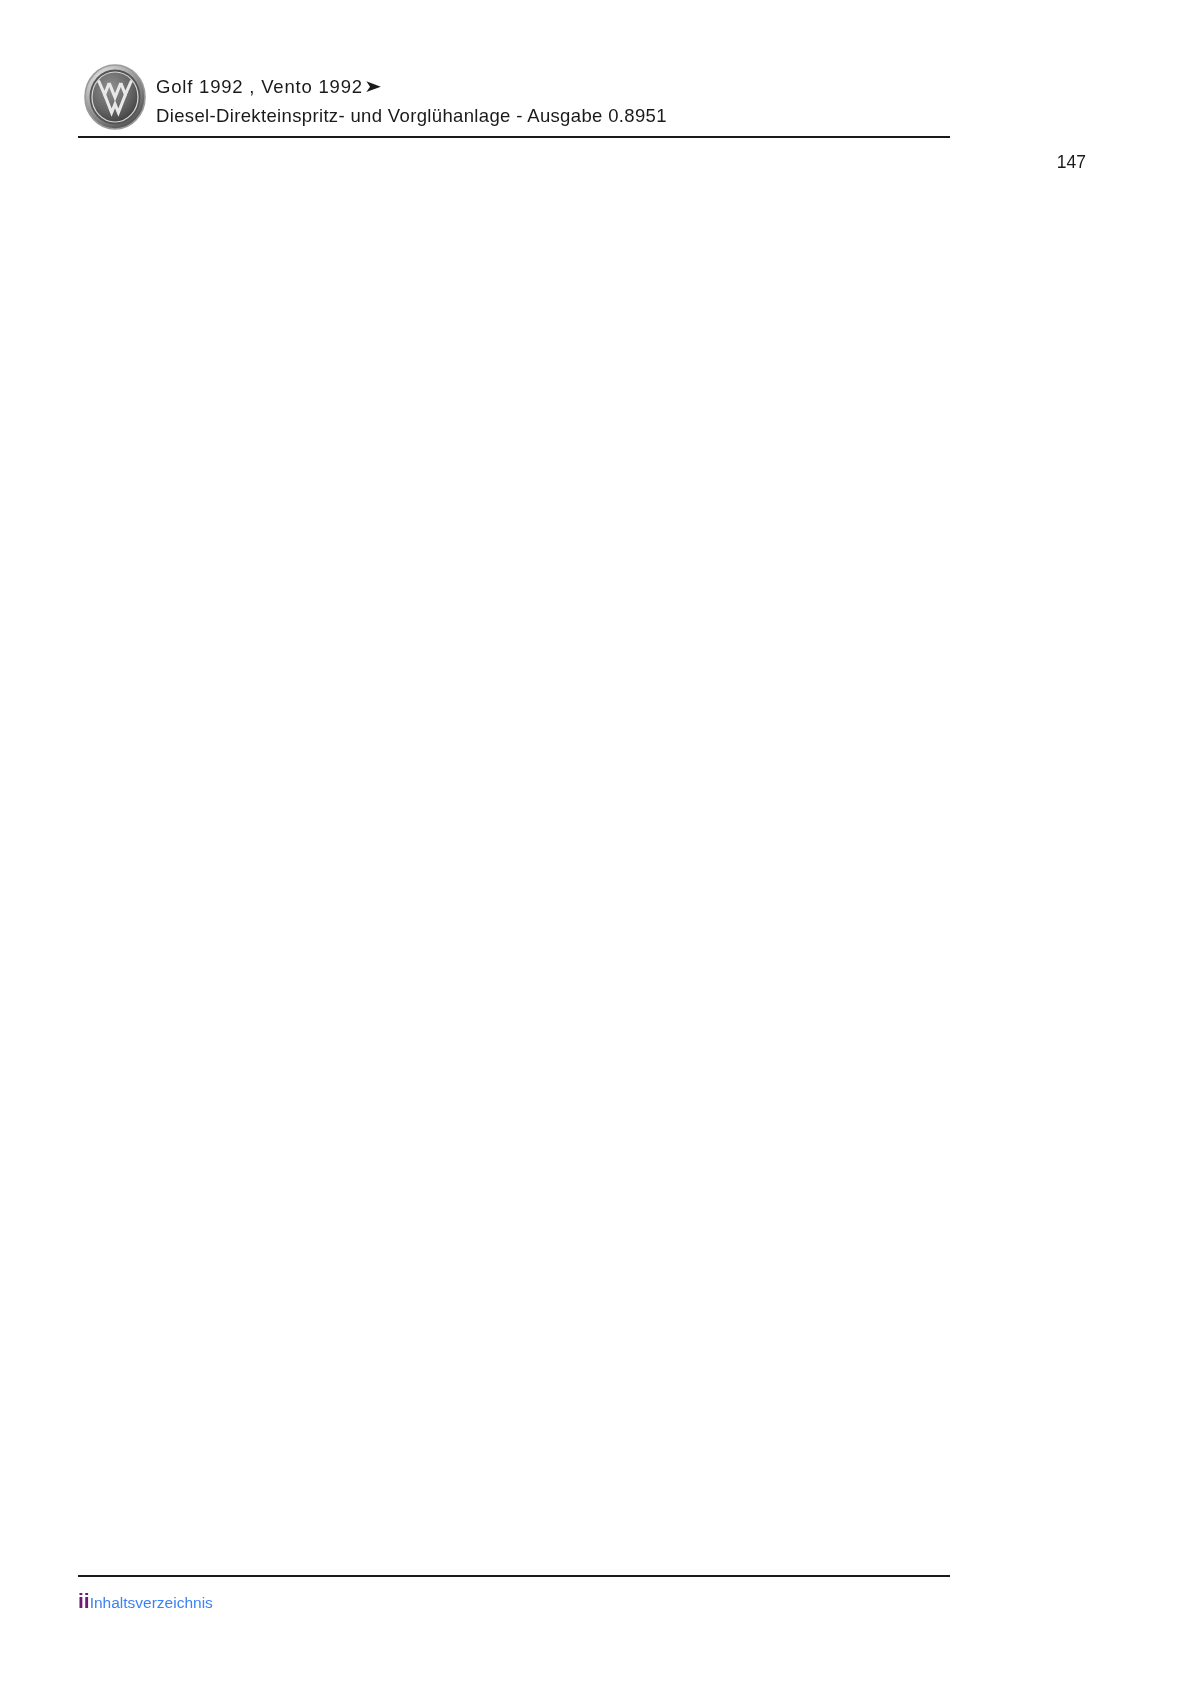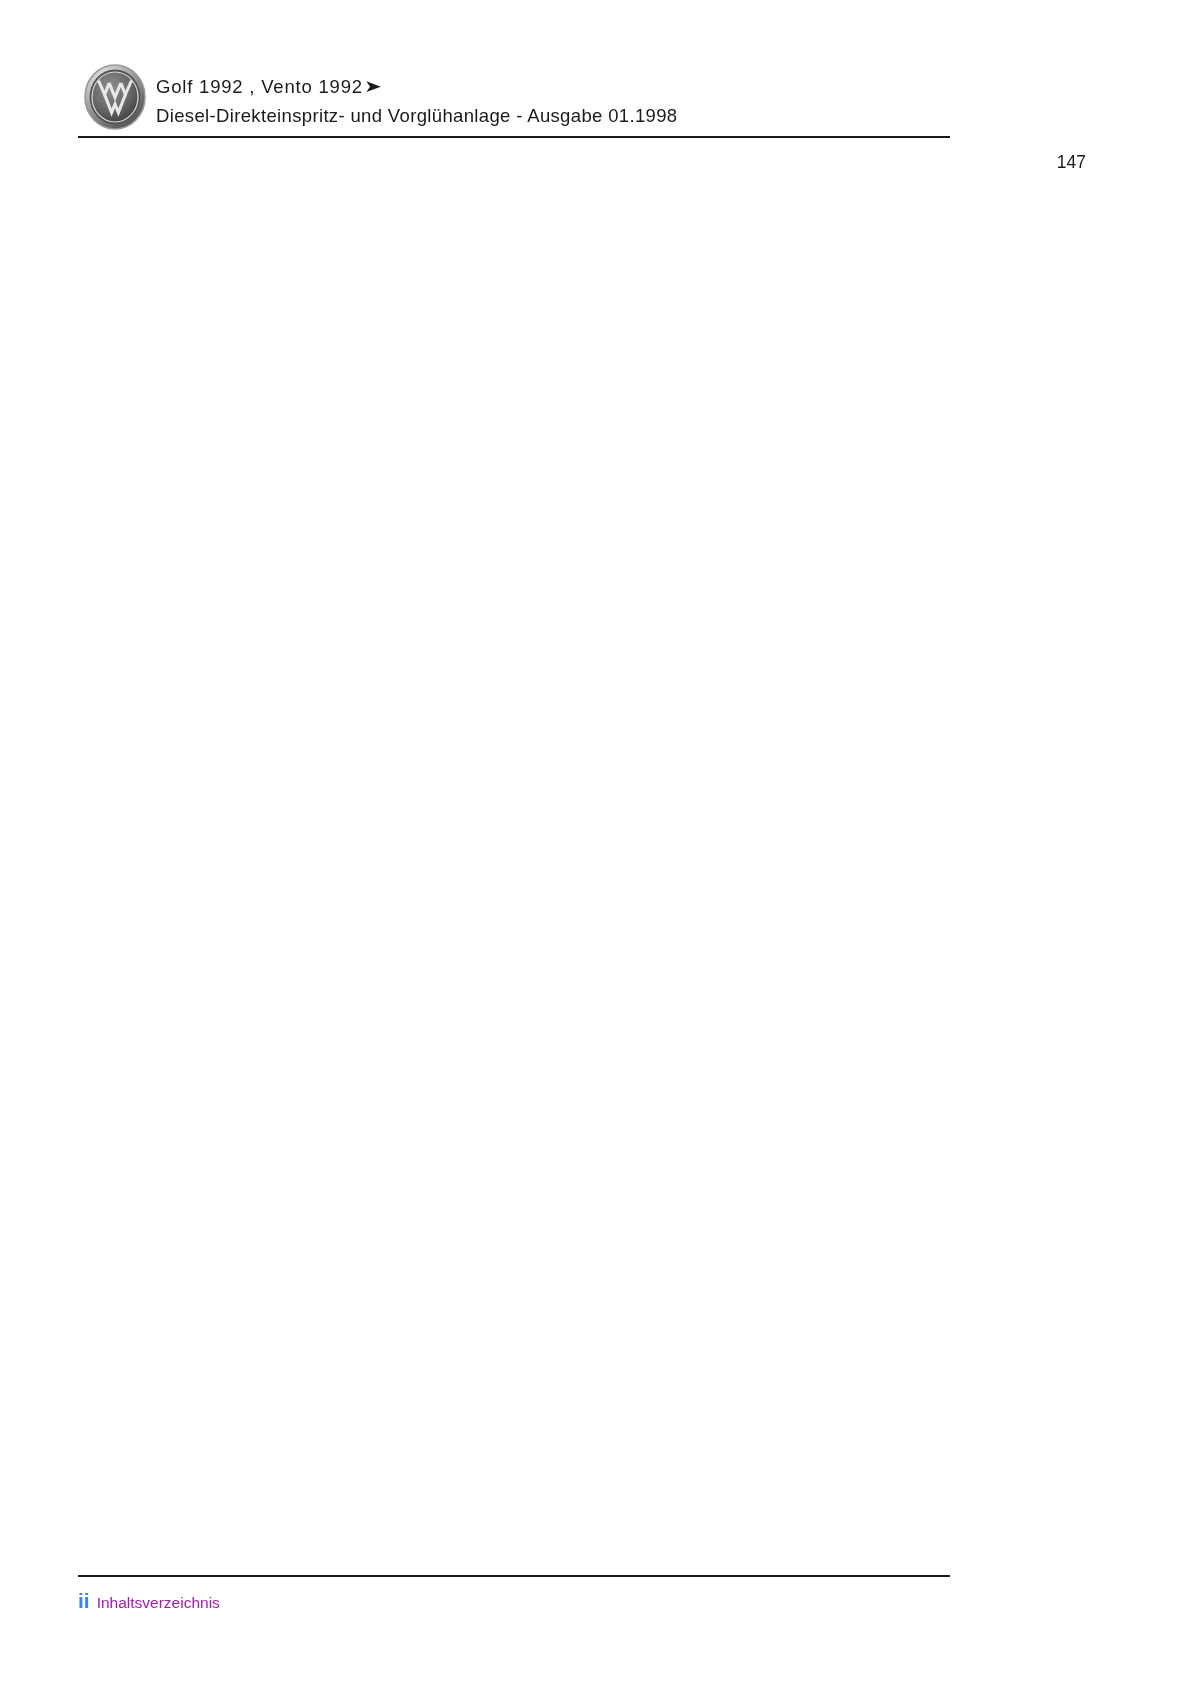--- a/index.html
+++ b/index.html
@@ -155,26 +155,25 @@
     position: absolute;
     left: 78px;
     top: 1589px;
     display: flex;
     align-items: baseline;
   }
   .footer-pageno {
     font-size: 21px;
     font-weight: bold;
     letter-spacing: 0px;
-    color: #3b82f6;
+    color: #701a75;
   }
   .footer-label {
     font-size: 15.5px;
-    margin-left: 7px;
-    color: #a21caf;
+    color: #3b82f6;
   }
 </style>
 </head>
 <body>
 
 <div class="page">
 
   <div class="header">
 
     <div class="vw-logo">
@@ -203,21 +202,21 @@
           <path d="M22.6 30.5 L29.6 48.5 L33 40.2 L36.4 48.5 L43.4 30.5"></path>
         </g>
         <ellipse cx="33" cy="33" rx="30" ry="32" fill="none" stroke="#9a9a9a" stroke-width="1.6"></ellipse>
       </svg>
     </div>
 
     <div class="header-text">
       <div class="header-line1">
         <span>Golf 1992 , Vento 1992</span><span class="arrow-glyph">➤</span>
       </div>
-      <div class="header-line2">Diesel-Direkteinspritz- und Vorglühanlage - Ausgabe 01.1998</div>
+      <div class="header-line2">Diesel-Direkteinspritz- und Vorglühanlage - Ausgabe 0.8951</div>
     </div>
   </div>
   <div class="header-rule"></div>
 
   <div class="toc">
       <div class="toc-row lvl-sub">
         <span class="num">2.9</span>
         <span class="title">Geber für Ansauglufttemperatur prüfen</span>
         <span class="leader"></span>
         <span class="page">109</span>

